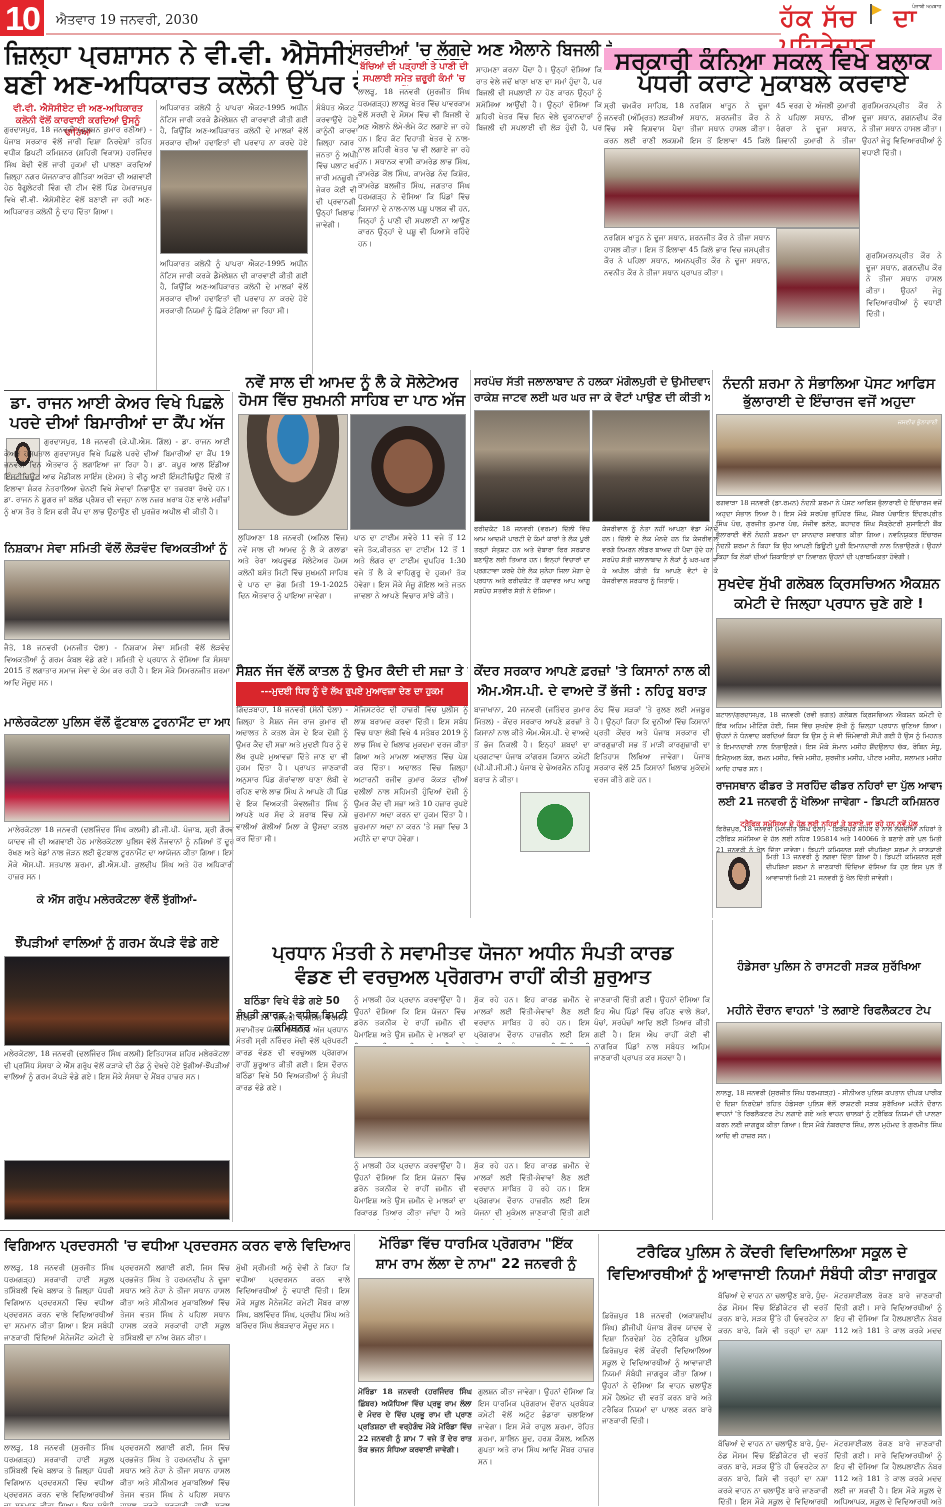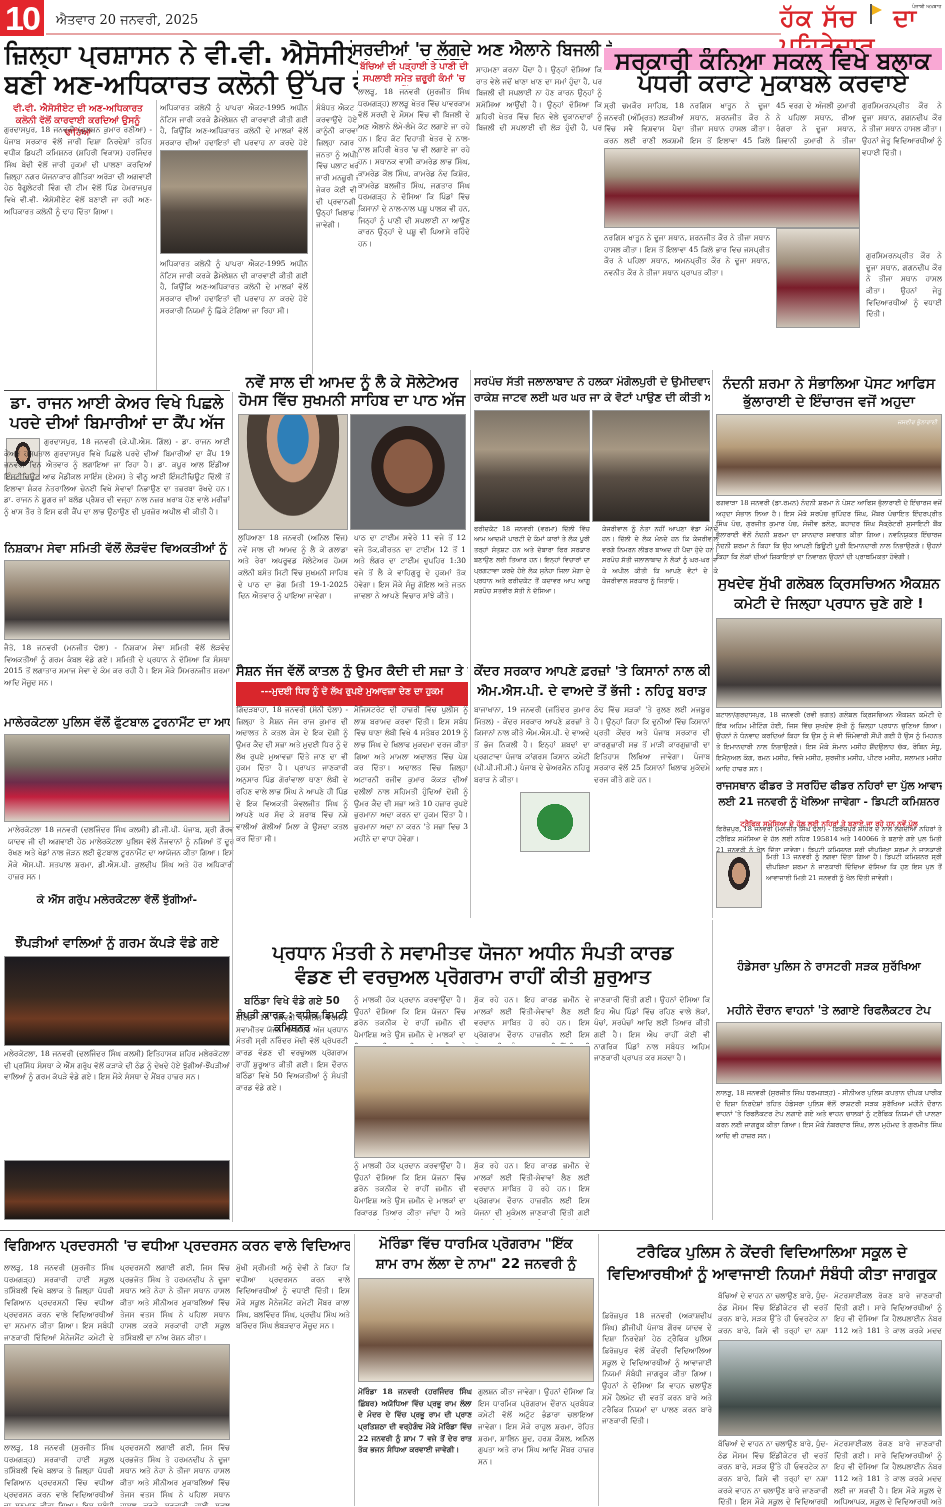--- a/index.html
+++ b/index.html
@@ -42,21 +42,21 @@
   .ph-cap { font-size:6px; color:#fff; position:absolute; right:4px; top:3px; font-style:italic; }
 
   .vline { background:#bbb; width:1px; }
   .hline { background:#444; height:1px; }
 </style>
 </head>
 <body>
 
 <div class="abs masthead">
   <div class="abs page-num">10</div>
-  <div class="abs date-line">ਐਤਵਾਰ 20 ਜਨਵਰੀ, 2025</div>
+  <div class="abs date-line">ਐਤਵਾਰ 19 ਜਨਵਰੀ, 2030</div>
   <div class="abs mast-rule"></div>
   <div class="abs logo">
     <span>ਹੱਕ ਸੱਚ</span>
     <span class="flag"></span>
     <span>ਦਾ ਪਹਿਰੇਦਾਰ</span>
   </div>
   <div class="abs logo-tag">ਪੰਜਾਬੀ ਅਖ਼ਬਾਰ</div>
 </div>
 
 <div class="abs headline hl-xl" style="left:4px;top:40px;width:462px;">ਜ਼ਿਲ੍ਹਾ ਪ੍ਰਸ਼ਾਸਨ ਨੇ ਵੀ.ਵੀ. ਐਸੋਸੀਏਟ ਦੀ ਪਿੰਡ ਹੇਮਰਾਜਪੁਰ ਵਿਖੇ</div>
@@ -200,21 +200,21 @@
 <div class="abs vline" style="left:470px;top:370px;height:548px;"></div>
 <div class="abs headline hl-s" style="left:474px;top:376px;width:236px;font-size:11px;">ਸਰਪੰਚ ਸੱਤੀ ਜਲਾਲਾਬਾਦ ਨੇ ਹਲਕਾ ਮੰਗੋਲਪੁਰੀ ਦੇ ਉਮੀਦਵਾਰ</div>
 <div class="abs headline hl-s" style="left:474px;top:392px;width:236px;font-size:11px;">ਰਾਕੇਸ਼ ਜਾਟਵ ਲਈ ਘਰ ਘਰ ਜਾ ਕੇ ਵੋਟਾਂ ਪਾਉਣ ਦੀ ਕੀਤੀ ਅਪੀਲ</div>
 <div class="abs photo ph-crowd" style="left:474px;top:410px;width:116px;height:112px;"></div>
 <div class="abs photo ph-crowd" style="left:592px;top:410px;width:118px;height:112px;"></div>
 <div class="abs col" style="left:474px;top:524px;width:116px;height:132px;font-size:6.6px;">ਫਰੀਦਕੋਟ 18 ਜਨਵਰੀ (ਵਰਮਾ) ਦਿੱਲੀ ਵਿੱਚ ਆਮ ਆਦਮੀ ਪਾਰਟੀ ਦੇ ਕੰਮਾਂ ਕਾਰਾਂ ਤੇ ਲੋਕ ਪੂਰੀ ਤਰ੍ਹਾਂ ਸੰਤੁਸ਼ਟ ਹਨ ਅਤੇ ਦੋਬਾਰਾ ਫਿਰ ਸਰਕਾਰ ਬਣਾਉਣ ਲਈ ਤਿਆਰ ਹਨ। ਇਨ੍ਹਾਂ ਵਿਚਾਰਾਂ ਦਾ ਪ੍ਰਗਟਾਵਾ ਕਰਦੇ ਹੋਏ ਲੋਕ ਸੁਨੇਹਾ ਜਿਲਾ ਮੋਗਾ ਦੇ ਪ੍ਰਧਾਨ ਅਤੇ ਫਰੀਦਕੋਟ ਤੋਂ ਕਦਾਵਰ ਆਪ ਆਗੂ ਸਰਪੰਚ ਸਤਵੀਰ ਸੱਤੀ ਨੇ ਦੱਸਿਆ।</div>
 <div class="abs col" style="left:594px;top:524px;width:116px;height:132px;font-size:6.6px;margin-left:8px;">ਕੇਜਰੀਵਾਲ ਨੂੰ ਨੇਤਾ ਨਹੀਂ ਆਪਣਾ ਵੱਡਾ ਮੰਨਦੇ ਹਨ। ਦਿੱਲੀ ਦੇ ਲੋਕ ਮੰਨਦੇ ਹਨ ਕਿ ਕੇਜਰੀਵਾਲ ਵਰਗੇ ਨਿਮਰਨ ਲੀਡਰ ਬਾਅਦ ਹੀ ਪੈਦਾ ਹੁੰਦੇ ਹਨ। ਸਰਪੰਚ ਸੱਤੀ ਜਲਾਲਾਬਾਦ ਨੇ ਲੋਕਾਂ ਨੂੰ ਘਰ-ਘਰ ਜਾ ਕੇ ਅਪੀਲ ਕੀਤੀ ਕਿ ਆਪਣੇ ਵੋਟਾਂ ਦੇ ਕੇ ਕੇਜਰੀਵਾਲ ਸਰਕਾਰ ਨੂੰ ਜਿਤਾਓ।</div>
 
 <div class="abs headline hl-m" style="left:474px;top:664px;width:236px;font-size:13px;">ਕੇਂਦਰ ਸਰਕਾਰ ਆਪਣੇ ਫ਼ਰਜ਼ਾਂ 'ਤੇ ਕਿਸਾਨਾਂ ਨਾਲ ਕੀਤੇ</div>
 <div class="abs headline hl-m" style="left:474px;top:684px;width:236px;font-size:13px;">ਐਮ.ਐਸ.ਪੀ. ਦੇ ਵਾਅਦੇ ਤੋਂ ਭੱਜੀ : ਨਹਿਰੂ ਬਰਾੜ</div>
-<div class="abs col" style="left:474px;top:704px;width:116px;height:210px;">ਬਾਜਾਖਾਨਾ, 19 ਜਨਵਰੀ (ਜਤਿੰਦਰ ਕੁਮਾਰ ਮਿੱਤਲ) - ਕੇਂਦਰ ਸਰਕਾਰ ਆਪਣੇ ਫ਼ਰਜ਼ਾਂ ਤੇ ਕਿਸਾਨਾਂ ਨਾਲ ਕੀਤੇ ਐਮ.ਐਸ.ਪੀ. ਦੇ ਵਾਅਦੇ ਤੋਂ ਭੱਜ ਨਿਕਲੀ ਹੈ। ਇਨ੍ਹਾਂ ਸ਼ਬਦਾਂ ਦਾ ਪ੍ਰਗਟਾਵਾ ਪੰਜਾਬ ਕਾਂਗਰਸ ਕਿਸਾਨ ਕਮੇਟੀ (ਪੀ.ਪੀ.ਸੀ.ਸੀ.) ਪੰਜਾਬ ਦੇ ਚੇਅਰਮੈਨ ਨਹਿਰੂ ਬਰਾੜ ਨੇ ਕੀਤਾ।</div>
+<div class="abs col" style="left:474px;top:704px;width:116px;height:210px;">ਬਾਜਾਖਾਨਾ, 20 ਜਨਵਰੀ (ਜਤਿੰਦਰ ਕੁਮਾਰ ਮਿੱਤਲ) - ਕੇਂਦਰ ਸਰਕਾਰ ਆਪਣੇ ਫ਼ਰਜ਼ਾਂ ਤੇ ਕਿਸਾਨਾਂ ਨਾਲ ਕੀਤੇ ਐਮ.ਐਸ.ਪੀ. ਦੇ ਵਾਅਦੇ ਤੋਂ ਭੱਜ ਨਿਕਲੀ ਹੈ। ਇਨ੍ਹਾਂ ਸ਼ਬਦਾਂ ਦਾ ਪ੍ਰਗਟਾਵਾ ਪੰਜਾਬ ਕਾਂਗਰਸ ਕਿਸਾਨ ਕਮੇਟੀ (ਪੀ.ਪੀ.ਸੀ.ਸੀ.) ਪੰਜਾਬ ਦੇ ਚੇਅਰਮੈਨ ਨਹਿਰੂ ਬਰਾੜ ਨੇ ਕੀਤਾ।</div>
 <div class="abs photo ph-green" style="left:520px;top:792px;width:70px;height:60px;"></div>
 <div class="abs col" style="left:594px;top:704px;width:116px;height:210px;">ਠੰਢ ਵਿੱਚ ਸੜਕਾਂ 'ਤੇ ਰੁਲਣ ਲਈ ਮਜਬੂਰ ਹੈ। ਉਨ੍ਹਾਂ ਕਿਹਾ ਕਿ ਦੁਨੀਆਂ ਵਿੱਚ ਕਿਸਾਨਾਂ ਪ੍ਰਤੀ ਕੇਂਦਰ ਅਤੇ ਪੰਜਾਬ ਸਰਕਾਰ ਦੀ ਕਾਰਗੁਜ਼ਾਰੀ ਸਭ ਤੋਂ ਮਾੜੀ ਕਾਰਗੁਜ਼ਾਰੀ ਦਾ ਇਤਿਹਾਸ ਲਿਖਿਆ ਜਾਵੇਗਾ। ਪੰਜਾਬ ਸਰਕਾਰ ਵੱਲੋਂ 25 ਕਿਸਾਨਾਂ ਖਿਲਾਫ ਮੁਕੱਦਮੇ ਦਰਜ ਕੀਤੇ ਗਏ ਹਨ।</div>
 
 <div class="abs vline" style="left:712px;top:370px;height:548px;"></div>
 <div class="abs headline hl-m" style="left:716px;top:376px;width:226px;font-size:14px;">ਨੰਦਨੀ ਸ਼ਰਮਾ ਨੇ ਸੰਭਾਲਿਆ ਪੋਸਟ ਆਫਿਸ</div>
 <div class="abs headline hl-m" style="left:716px;top:394px;width:226px;font-size:14px;">ਭੁੱਲਾਰਾਈ ਦੇ ਇੰਚਾਰਜ ਵਜੋਂ ਅਹੁਦਾ</div>
 <div class="abs photo ph-office" style="left:716px;top:414px;width:226px;height:82px;position:absolute;">
   <span class="ph-cap">ਜਸਵੀਰ ਭੁੱਲਾਰਾਈ</span>
 </div>
 <div class="abs col" style="left:716px;top:498px;width:226px;height:76px;font-size:6.8px;">ਫਗਵਾੜਾ 18 ਜਨਵਰੀ (ਡਾ.ਰਮਨ) ਨੰਦਨੀ ਸ਼ਰਮਾ ਨੇ ਪੋਸਟ ਆਫਿਸ ਭੁੱਲਾਰਾਈ ਦੇ ਇੰਚਾਰਜ ਵਜੋਂ ਅਹੁਦਾ ਸੰਭਾਲ ਲਿਆ ਹੈ। ਇਸ ਮੌਕੇ ਸਰਪੰਚ ਭੁਪਿੰਦਰ ਸਿੰਘ, ਮੈਂਬਰ ਪੰਚਾਇਤ ਇੰਦਰਪ੍ਰੀਤ ਸਿੰਘ ਪੰਚ, ਗੁਰਜੀਤ ਕੁਮਾਰ ਪੰਚ, ਸੰਜੀਵ ਡਲੋਣ, ਬਹਾਦਰ ਸਿੰਘ ਸੈਕ੍ਰੇਟਰੀ ਸੁਸਾਇਟੀ ਬੈਂਕ ਭੁੱਲਾਰਾਈ ਵੱਲੋਂ ਨੰਦਨੀ ਸ਼ਰਮਾ ਦਾ ਸ਼ਾਨਦਾਰ ਸਵਾਗਤ ਕੀਤਾ ਗਿਆ। ਨਵਨਿਯੁਕਤ ਇੰਚਾਰਜ ਨੰਦਨੀ ਸ਼ਰਮਾ ਨੇ ਕਿਹਾ ਕਿ ਉਹ ਆਪਣੀ ਡਿਊਟੀ ਪੂਰੀ ਇਮਾਨਦਾਰੀ ਨਾਲ ਨਿਭਾਉਣਗੇ। ਉਹਨਾਂ ਕਿਹਾ ਕਿ ਲੋਕਾਂ ਦੀਆਂ ਸ਼ਿਕਾਇਤਾਂ ਦਾ ਨਿਵਾਰਨ ਉਹਨਾਂ ਦੀ ਪ੍ਰਾਥਮਿਕਤਾ ਹੋਵੇਗੀ।</div>

